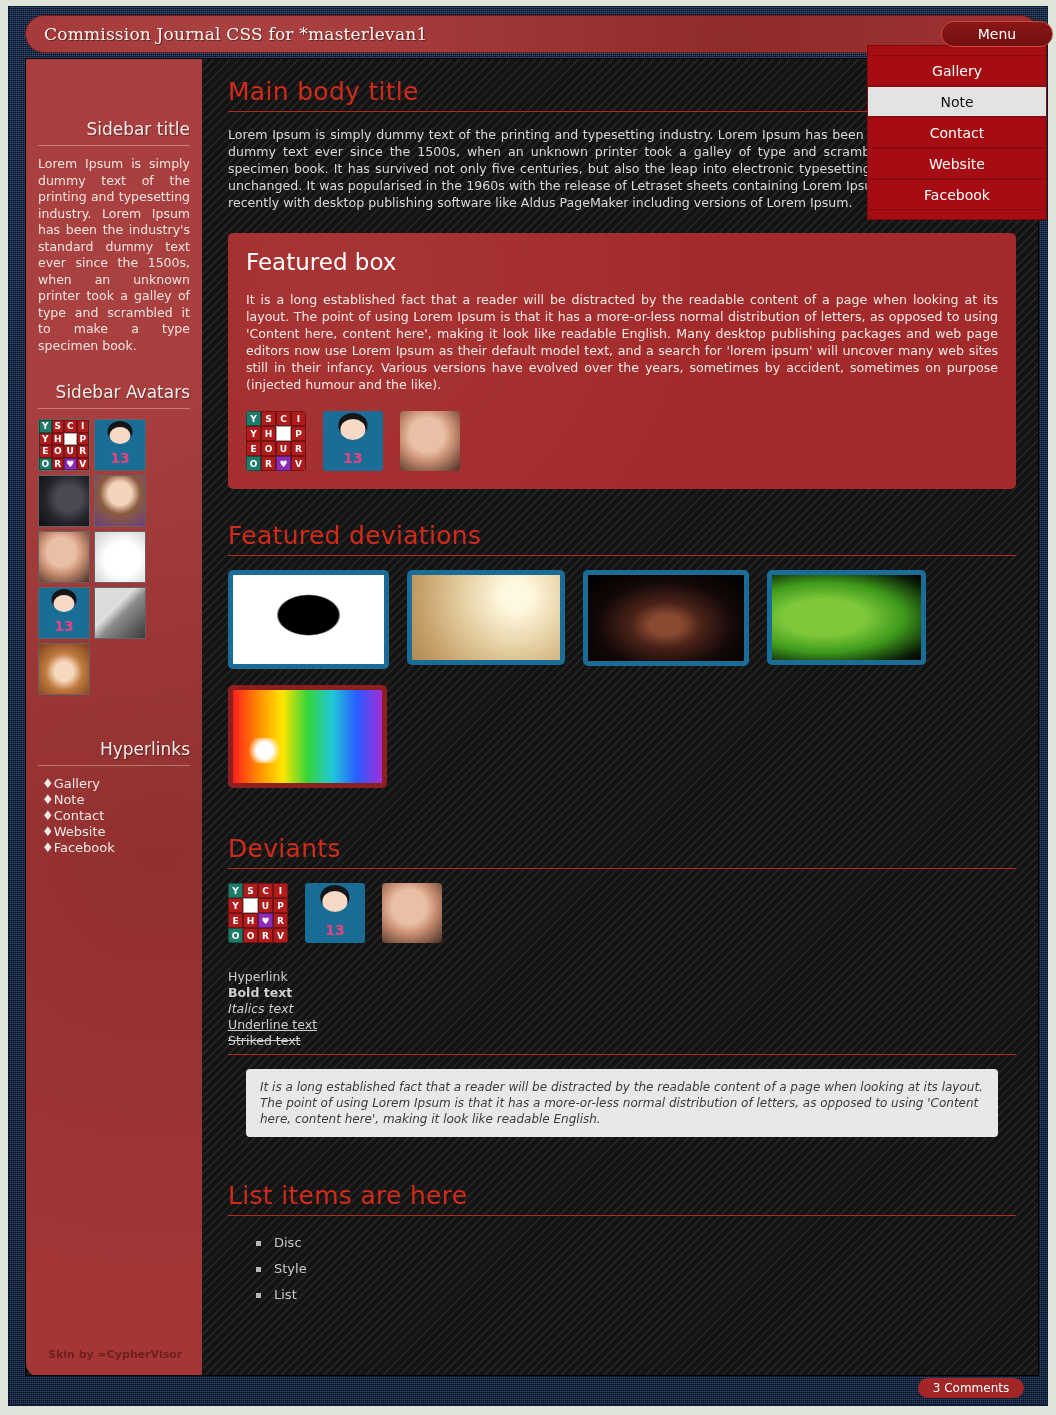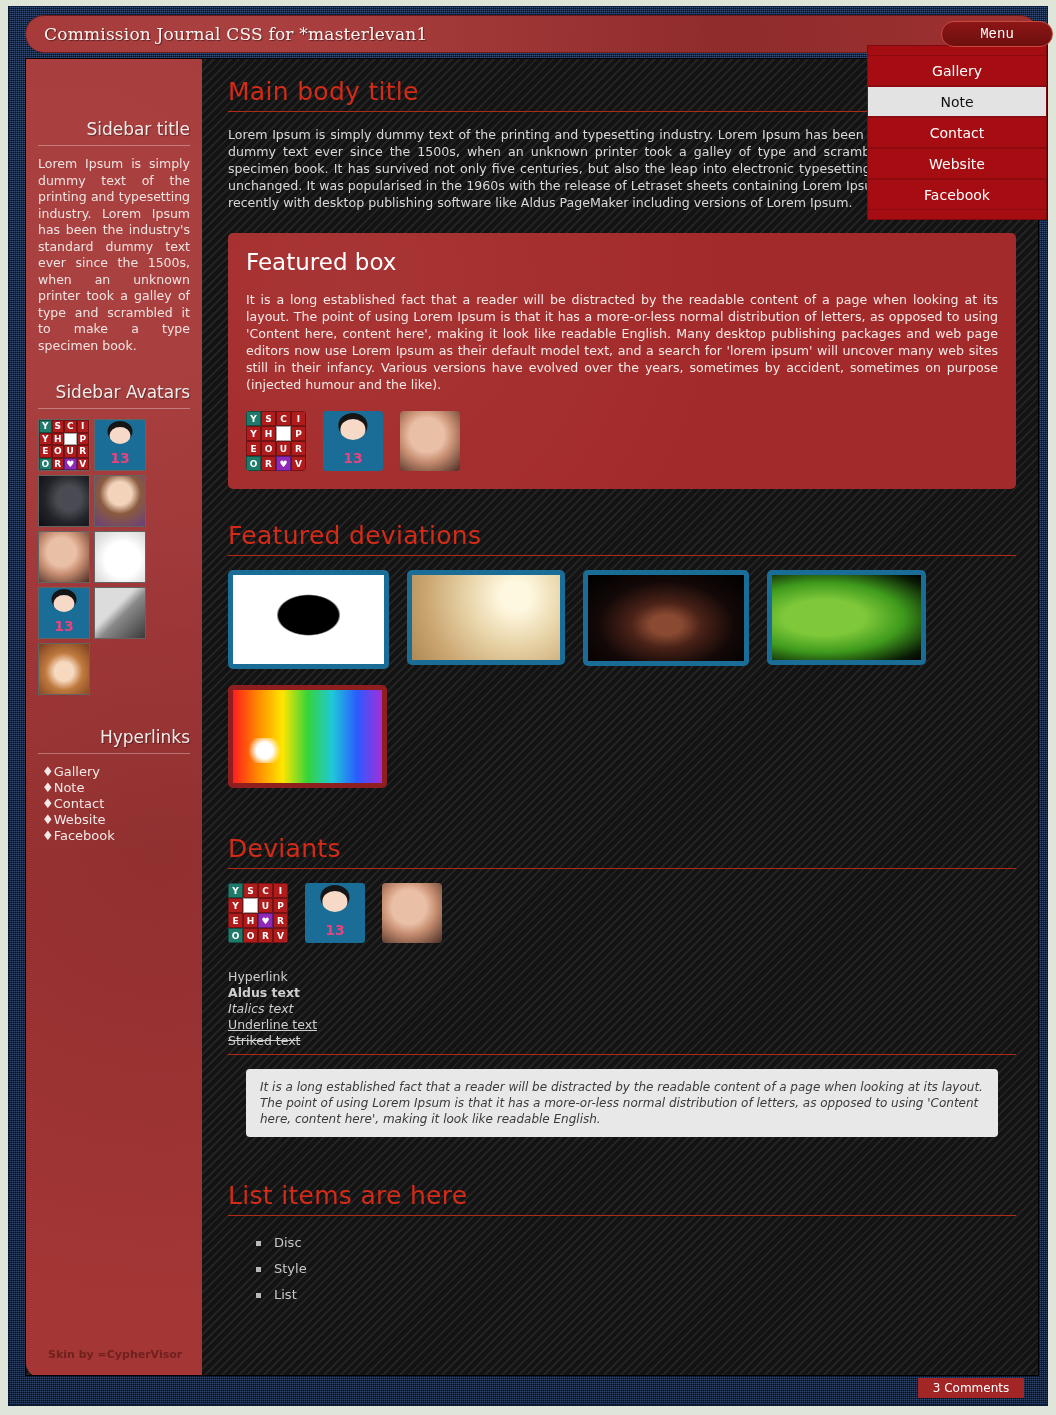--- a/index.html
+++ b/index.html
@@ -52,21 +52,20 @@
     left: 932px; top: 14px;
     width: 112px; height: 26px;
     border-radius: 13px;
     background: linear-gradient(#8c1616, #6f0f0f);
     border: 1px solid #c9493d;
     color: #fff;
     font-size: 14px;
     display: flex; align-items: center; justify-content: center;
     cursor: pointer;
     z-index: 40;
-    font-family: Liberation Mono, monospace;
   }
 
   
   .menu-dropdown {
     position: absolute;
     left: 858px; top: 38px;
     width: 180px;
     background: #a60d13;
     border: 1px solid #7d0a0f;
     z-index: 35;
@@ -247,21 +246,21 @@
     width: 5px; height: 5px;
     background: #b9b9b9;
   }
 
   
   .comments-btn {
     position: absolute;
     left: 918px; top: 1378px;
     width: 106px; height: 20px;
     background: #a32626;
-    border-radius: 0;
+    border-radius: 10px;
     color: #fff;
     font-size: 12px;
     display: flex; align-items: center; justify-content: center;
     cursor: pointer;
     z-index: 30;
   }
 
   
   .ws-grid { display: grid; grid-template-columns: repeat(4,1fr); width: 100%; height: 100%; }
   .ws-grid span {
@@ -390,21 +389,21 @@
             <div class="doll"></div>
           </div>
         <div class="sb-av">
             <div class="manphoto"></div>
           </div>
         <div class="sb-av">
             <div class="glasses"></div>
           </div>
       </div>
 
-      <div class="sb-title" style="margin-top:26px">Hyperlinks</div>
+      <div class="sb-title" style="margin-top:38px">Hyperlinks</div>
       <div class="sb-rule"></div>
       <ul class="link-list">
         <li>Gallery</li>
         <li>Note</li>
         <li>Contact</li>
         <li>Website</li>
         <li>Facebook</li>
       </ul>
 
       <div class="skin-credit">Skin by =CypherVisor</div>
@@ -497,21 +496,21 @@
         <div class="av-blue">
             <div class="doll"></div>
           </div>
         <div class="av-blue">
             <div class="photo-f"></div>
           </div>
       </div>
 
       <div class="style-demo">
         <div class="st-link">Hyperlink</div>
-        <div class="st-bold">Aldus text</div>
+        <div class="st-bold">Bold text</div>
         <div class="st-italic">Italics text</div>
         <div class="st-underline">Underline text</div>
         <div class="st-strike">Striked text</div>
       </div>
 
       <div class="sec-rule"></div>
       <div style="padding:0 18px">
         <div class="quotebox">It is a long established fact that a reader will be distracted by the readable content of a page when looking at its layout. The point of using Lorem Ipsum is that it has a more-or-less normal distribution of letters, as opposed to using 'Content here, content here', making it look like readable English.</div>
       </div>
 

